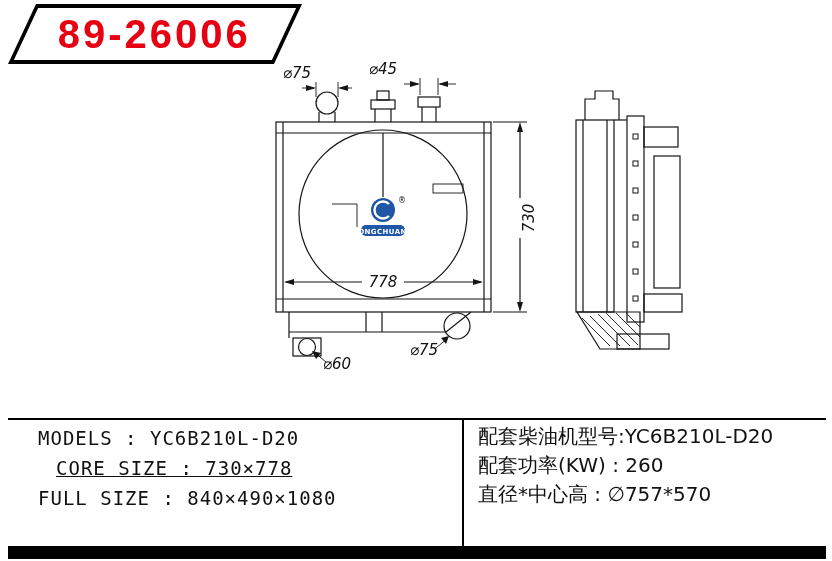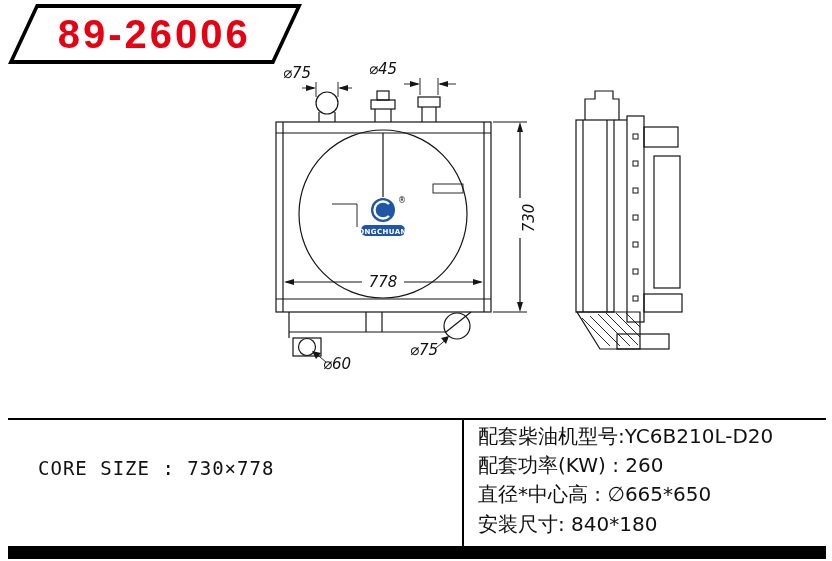--- a/index.html
+++ b/index.html
@@ -22,21 +22,21 @@
   .sq{stroke:#151515;stroke-width:1;fill:#fff;}
 
   
   .rule-top{position:absolute;left:8px;top:418px;width:818px;height:2px;background:#000;}
   .rule-mid{position:absolute;left:462px;top:418px;width:2px;height:128px;background:#000;}
   .bottom-bar{position:absolute;left:8px;top:546px;width:818px;height:13px;background:#000;}
   .spec-line{position:absolute;white-space:nowrap;}
   .spec-en{font-family:"DejaVu Sans Mono",monospace;font-size:19px;letter-spacing:1px;}
   .spec-cn{font-family:"DejaVu Sans",sans-serif;font-size:20px;text-align:right;}
   .sl0{left:38px;top:427px;}
-  .sl1{left:38px;top:457px;}
+  .sl1{left:56px;top:457px;text-decoration:underline;}
   .sl2{left:38px;top:487px;}
   .sr0{left:478px;top:423px;}
   .sr1{left:478px;top:452px;}
   .sr2{left:478px;top:481px;}
   .sr3{left:478px;top:511px;}
 </style>
 </head>
 <body>
 
 <div class="page">
@@ -157,21 +157,22 @@
       <path d="M389,204 A8.5,8.5 0 1 0 389,216" stroke="#fff" stroke-width="2.4" fill="none"></path>
       <text x="398" y="203" font-size="8" fill="#111" font-family="DejaVu Sans,sans-serif">®</text>
       <rect x="361" y="225" width="44" height="11" rx="5" fill="#1f57a5"></rect>
       <text x="383" y="233.5" text-anchor="middle" font-size="7" fill="#fff" font-family="DejaVu Sans,sans-serif" font-weight="bold" letter-spacing="0.4">TONGCHUANG</text>
     </g>
   </svg>
 
   <div class="rule-top"></div>
   <div class="rule-mid"></div>
 
+  <div class="spec-line spec-en sl0">MODELS : YC6B210L-D20</div>
   <div class="spec-line spec-en sl1">CORE SIZE : 730×778</div>
+  <div class="spec-line spec-en sl2">FULL SIZE : 840×490×1080</div>
 
   <div class="spec-line spec-cn sr0">配套柴油机型号:YC6B210L-D20</div>
   <div class="spec-line spec-cn sr1">配套功率(KW) : 260</div>
-  <div class="spec-line spec-cn sr2">直径*中心高 : ∅665*650</div>
-  <div class="spec-line spec-cn sr3">安装尺寸: 840*180</div>
+  <div class="spec-line spec-cn sr2">直径*中心高 : ∅757*570</div>
 
   <div class="bottom-bar"></div>
 </div>
 
 </body></html>

